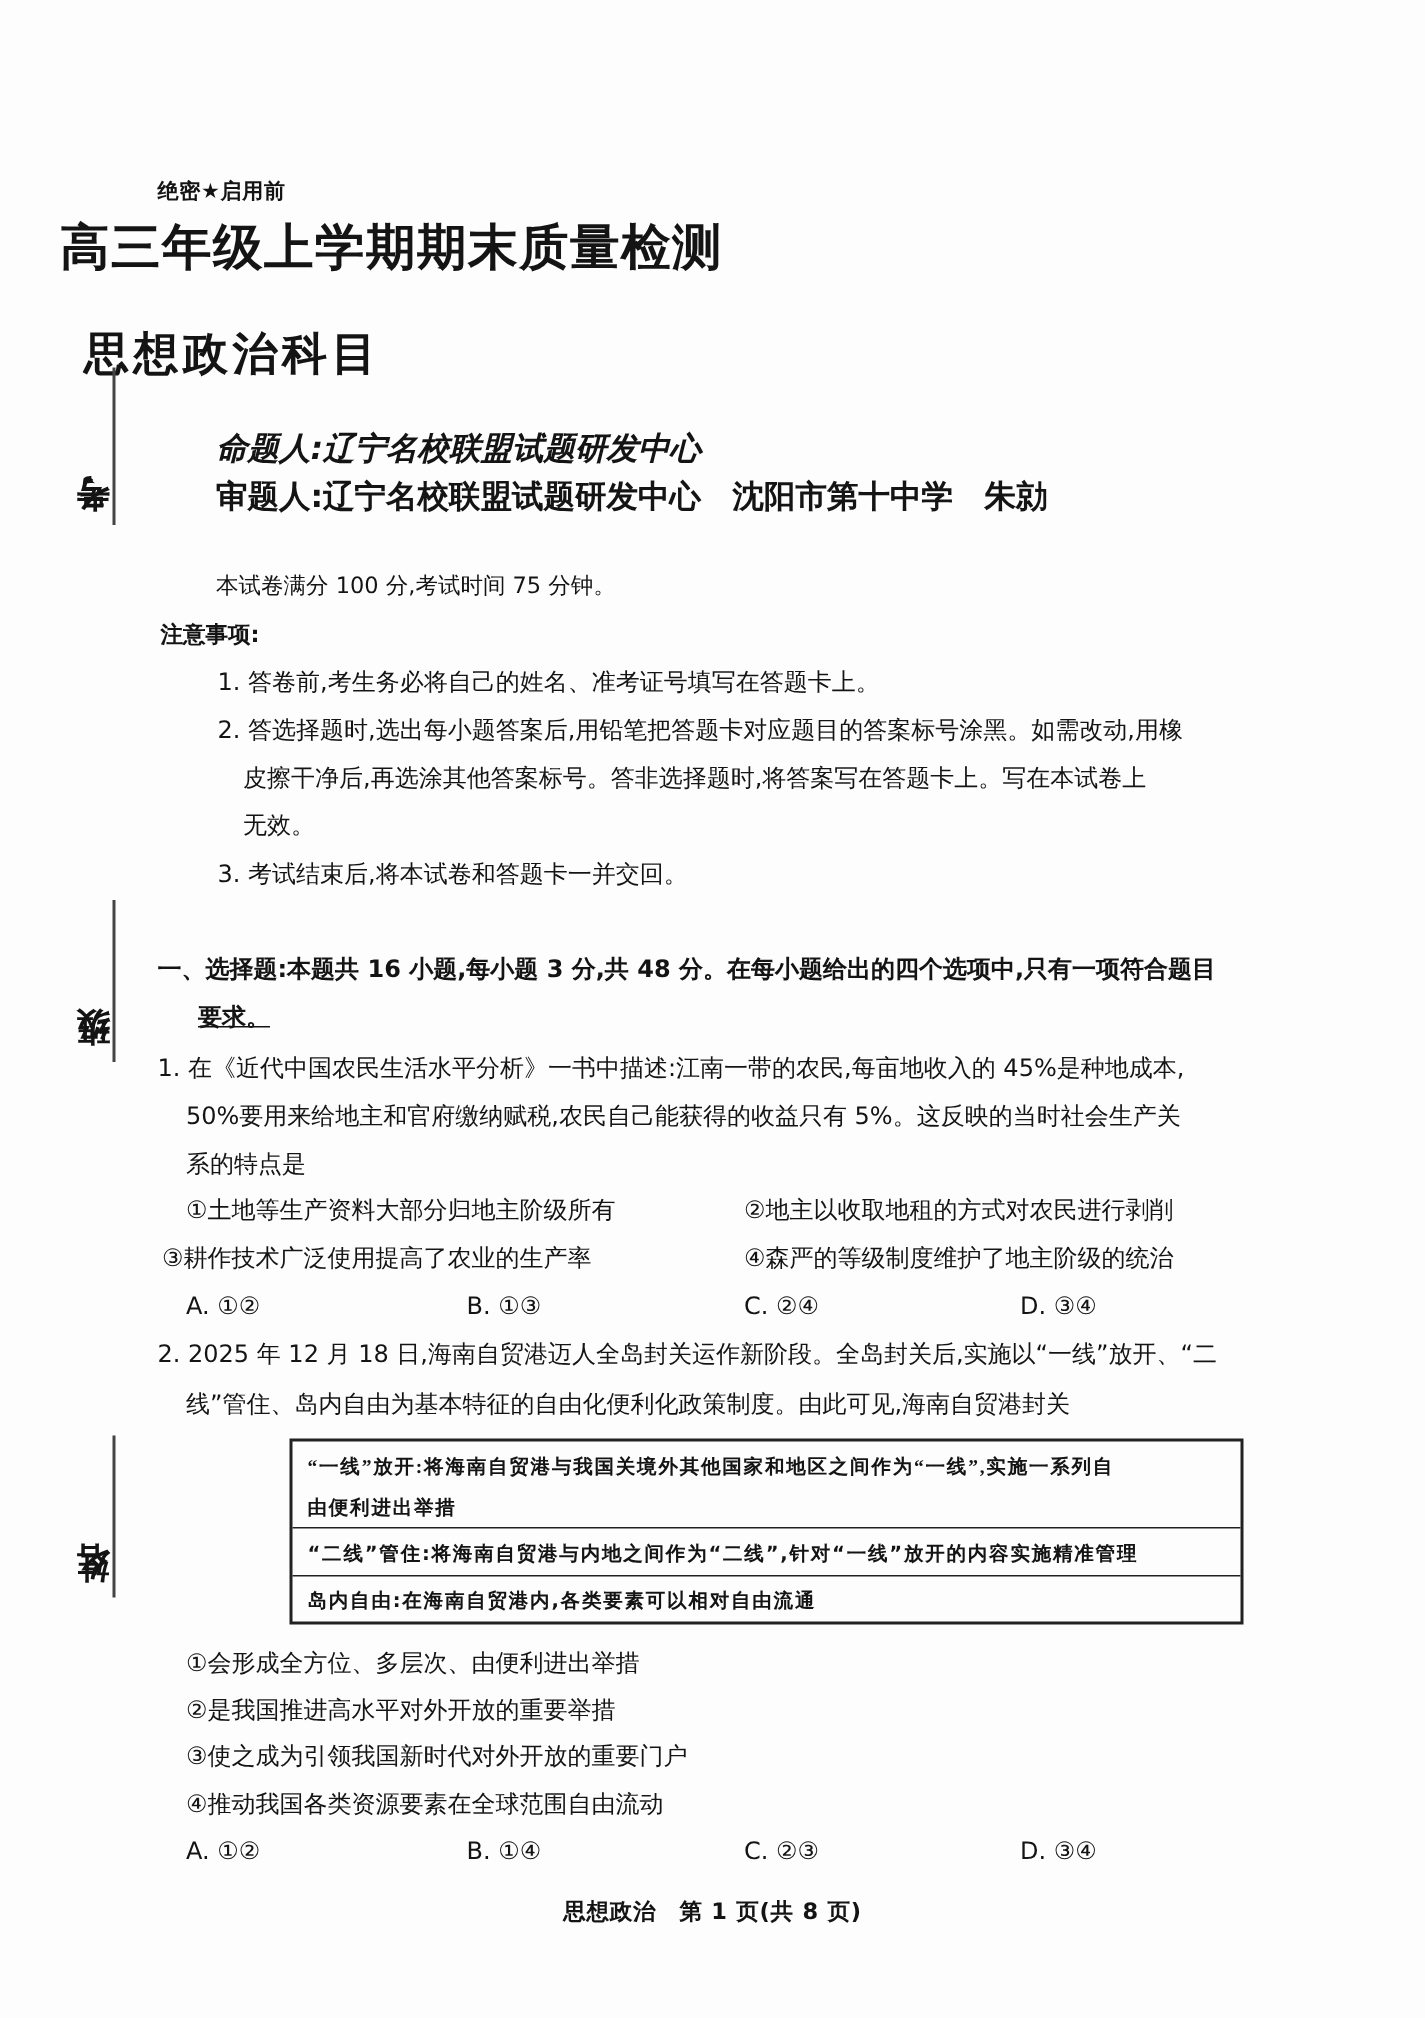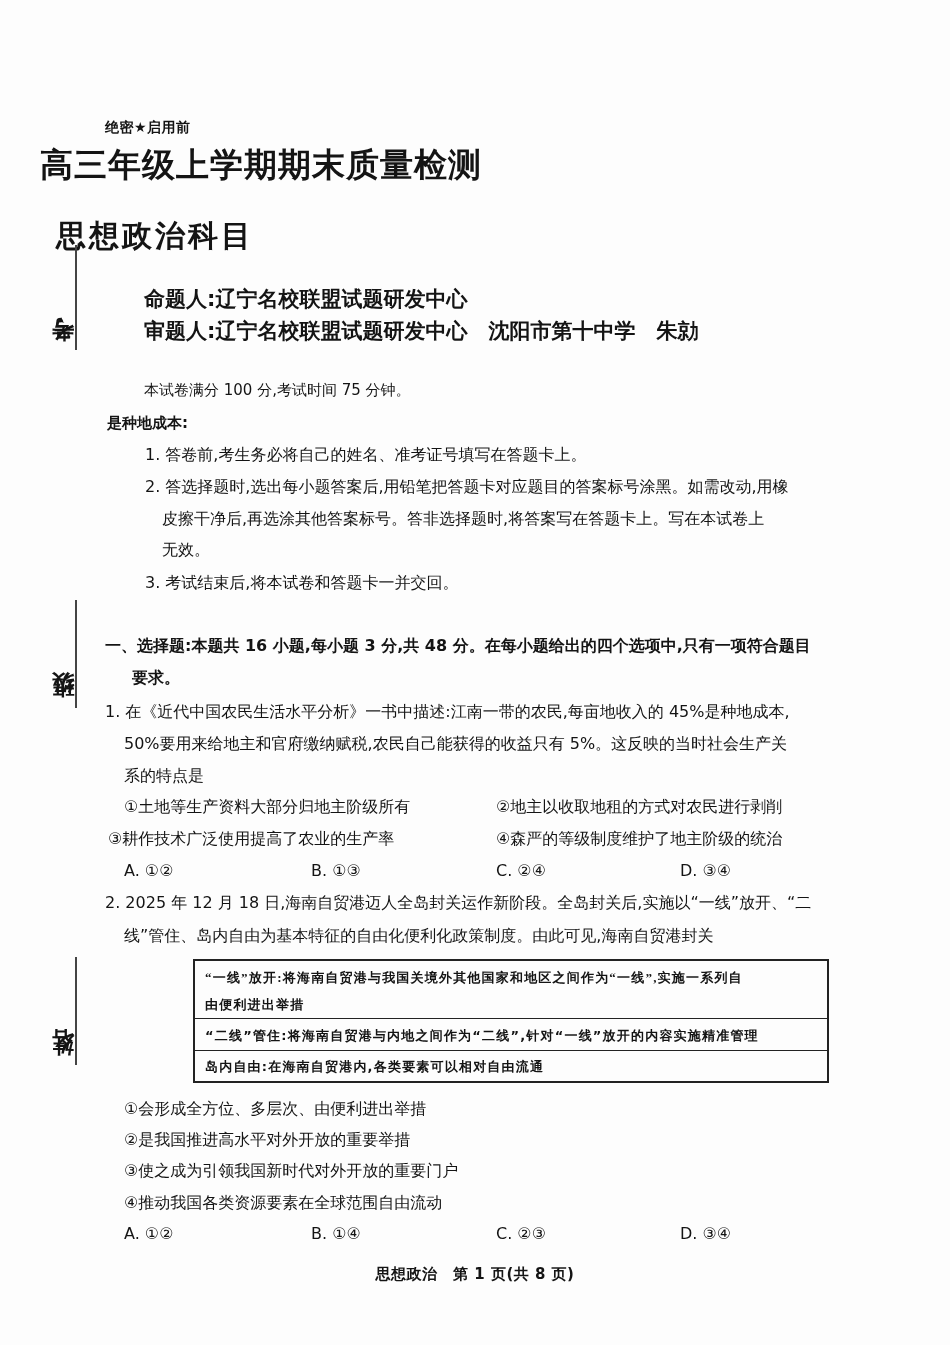--- a/index.html
+++ b/index.html
@@ -11,21 +11,21 @@
   }
   .abs { position: absolute; white-space: nowrap; }
   .b { font-weight: bold; }
 
   .secret { left: 105px; top: 119px; font-size: 14px; font-weight: bold; letter-spacing: 0.5px; }
   .title { left: 0; width: 946px; text-align: left; }
   .title1 { top: 143px; font-size: 33px; font-weight: bold; letter-spacing: 1px; padding-left: 40px; box-sizing: border-box; }
   .title2 { top: 216px; font-size: 30px; font-weight: bold; letter-spacing: 3px; padding-left: 56px; box-sizing: border-box; }
 
   .author { left: 144px; font-size: 21px; font-weight: bold; }
-  .author1 { top: 285px; }
+  .author1 { top: 285px; font-style: italic; }
   .author2 { top: 317px; }
 
   .body-text { font-size: 16px; }
   .vline { position: absolute; left: 75px; width: 1.5px; background: #444; }
   .vlabel { position: absolute; left: 48px; width: 36px; font-size: 22px; font-weight: bold;
             writing-mode: vertical-rl; transform: rotate(180deg); letter-spacing: 4px; }
 
   .table-box {
     position: absolute; left: 193px; top: 959px; width: 636px; height: 124px;
     border: 2px solid #222; box-sizing: border-box;
@@ -52,29 +52,29 @@
 <div class="vlabel" style="top:352px;">考号</div>
 
 <div class="vline" style="top:600px;height:108px;"></div>
 <div class="vlabel" style="top:708px;">班级</div>
 
 <div class="vline" style="top:957px;height:108px;"></div>
 <div class="vlabel" style="top:1065px;">姓名</div>
 
 <div class="abs body-text" style="left:144px;top:381px;font-size:15px;">本试卷满分 100 分,考试时间 75 分钟。</div>
 
-<div class="abs b" style="left:107px;top:414px;font-size:15px;">是种地成本:</div>
+<div class="abs b" style="left:107px;top:414px;font-size:15px;">注意事项:</div>
 <div class="abs body-text" style="left:145px;top:445px;">1. 答卷前,考生务必将自己的姓名、准考证号填写在答题卡上。</div>
 <div class="abs body-text" style="left:145px;top:477px;">2. 答选择题时,选出每小题答案后,用铅笔把答题卡对应题目的答案标号涂黑。如需改动,用橡</div>
 <div class="abs body-text" style="left:162px;top:509px;">皮擦干净后,再选涂其他答案标号。答非选择题时,将答案写在答题卡上。写在本试卷上</div>
 <div class="abs body-text" style="left:162px;top:540px;">无效。</div>
 <div class="abs body-text" style="left:145px;top:573px;">3. 考试结束后,将本试卷和答题卡一并交回。</div>
 
 <div class="abs b" style="left:105px;top:636px;font-size:16px;">一、选择题:本题共 16 小题,每小题 3 分,共 48 分。在每小题给出的四个选项中,只有一项符合题目</div>
-<div class="abs b" style="left:132px;top:668px;font-size:16px;">要求。</div>
+<div class="abs b" style="left:132px;top:668px;font-size:16px;text-decoration:underline;">要求。</div>
 
 <div class="abs body-text" style="left:105px;top:702px;">1. 在《近代中国农民生活水平分析》一书中描述:江南一带的农民,每亩地收入的 45%是种地成本,</div>
 <div class="abs body-text" style="left:124px;top:734px;">50%要用来给地主和官府缴纳赋税,农民自己能获得的收益只有 5%。这反映的当时社会生产关</div>
 <div class="abs body-text" style="left:124px;top:766px;">系的特点是</div>
 
 <div class="abs body-text" style="left:124px;top:797px;">①土地等生产资料大部分归地主阶级所有</div>
 <div class="abs body-text" style="left:496px;top:797px;">②地主以收取地租的方式对农民进行剥削</div>
 <div class="abs body-text" style="left:108px;top:829px;text-align:right;">③耕作技术广泛使用提高了农业的生产率</div>
 <div class="abs body-text" style="left:496px;top:829px;">④森严的等级制度维护了地主阶级的统治</div>
 

